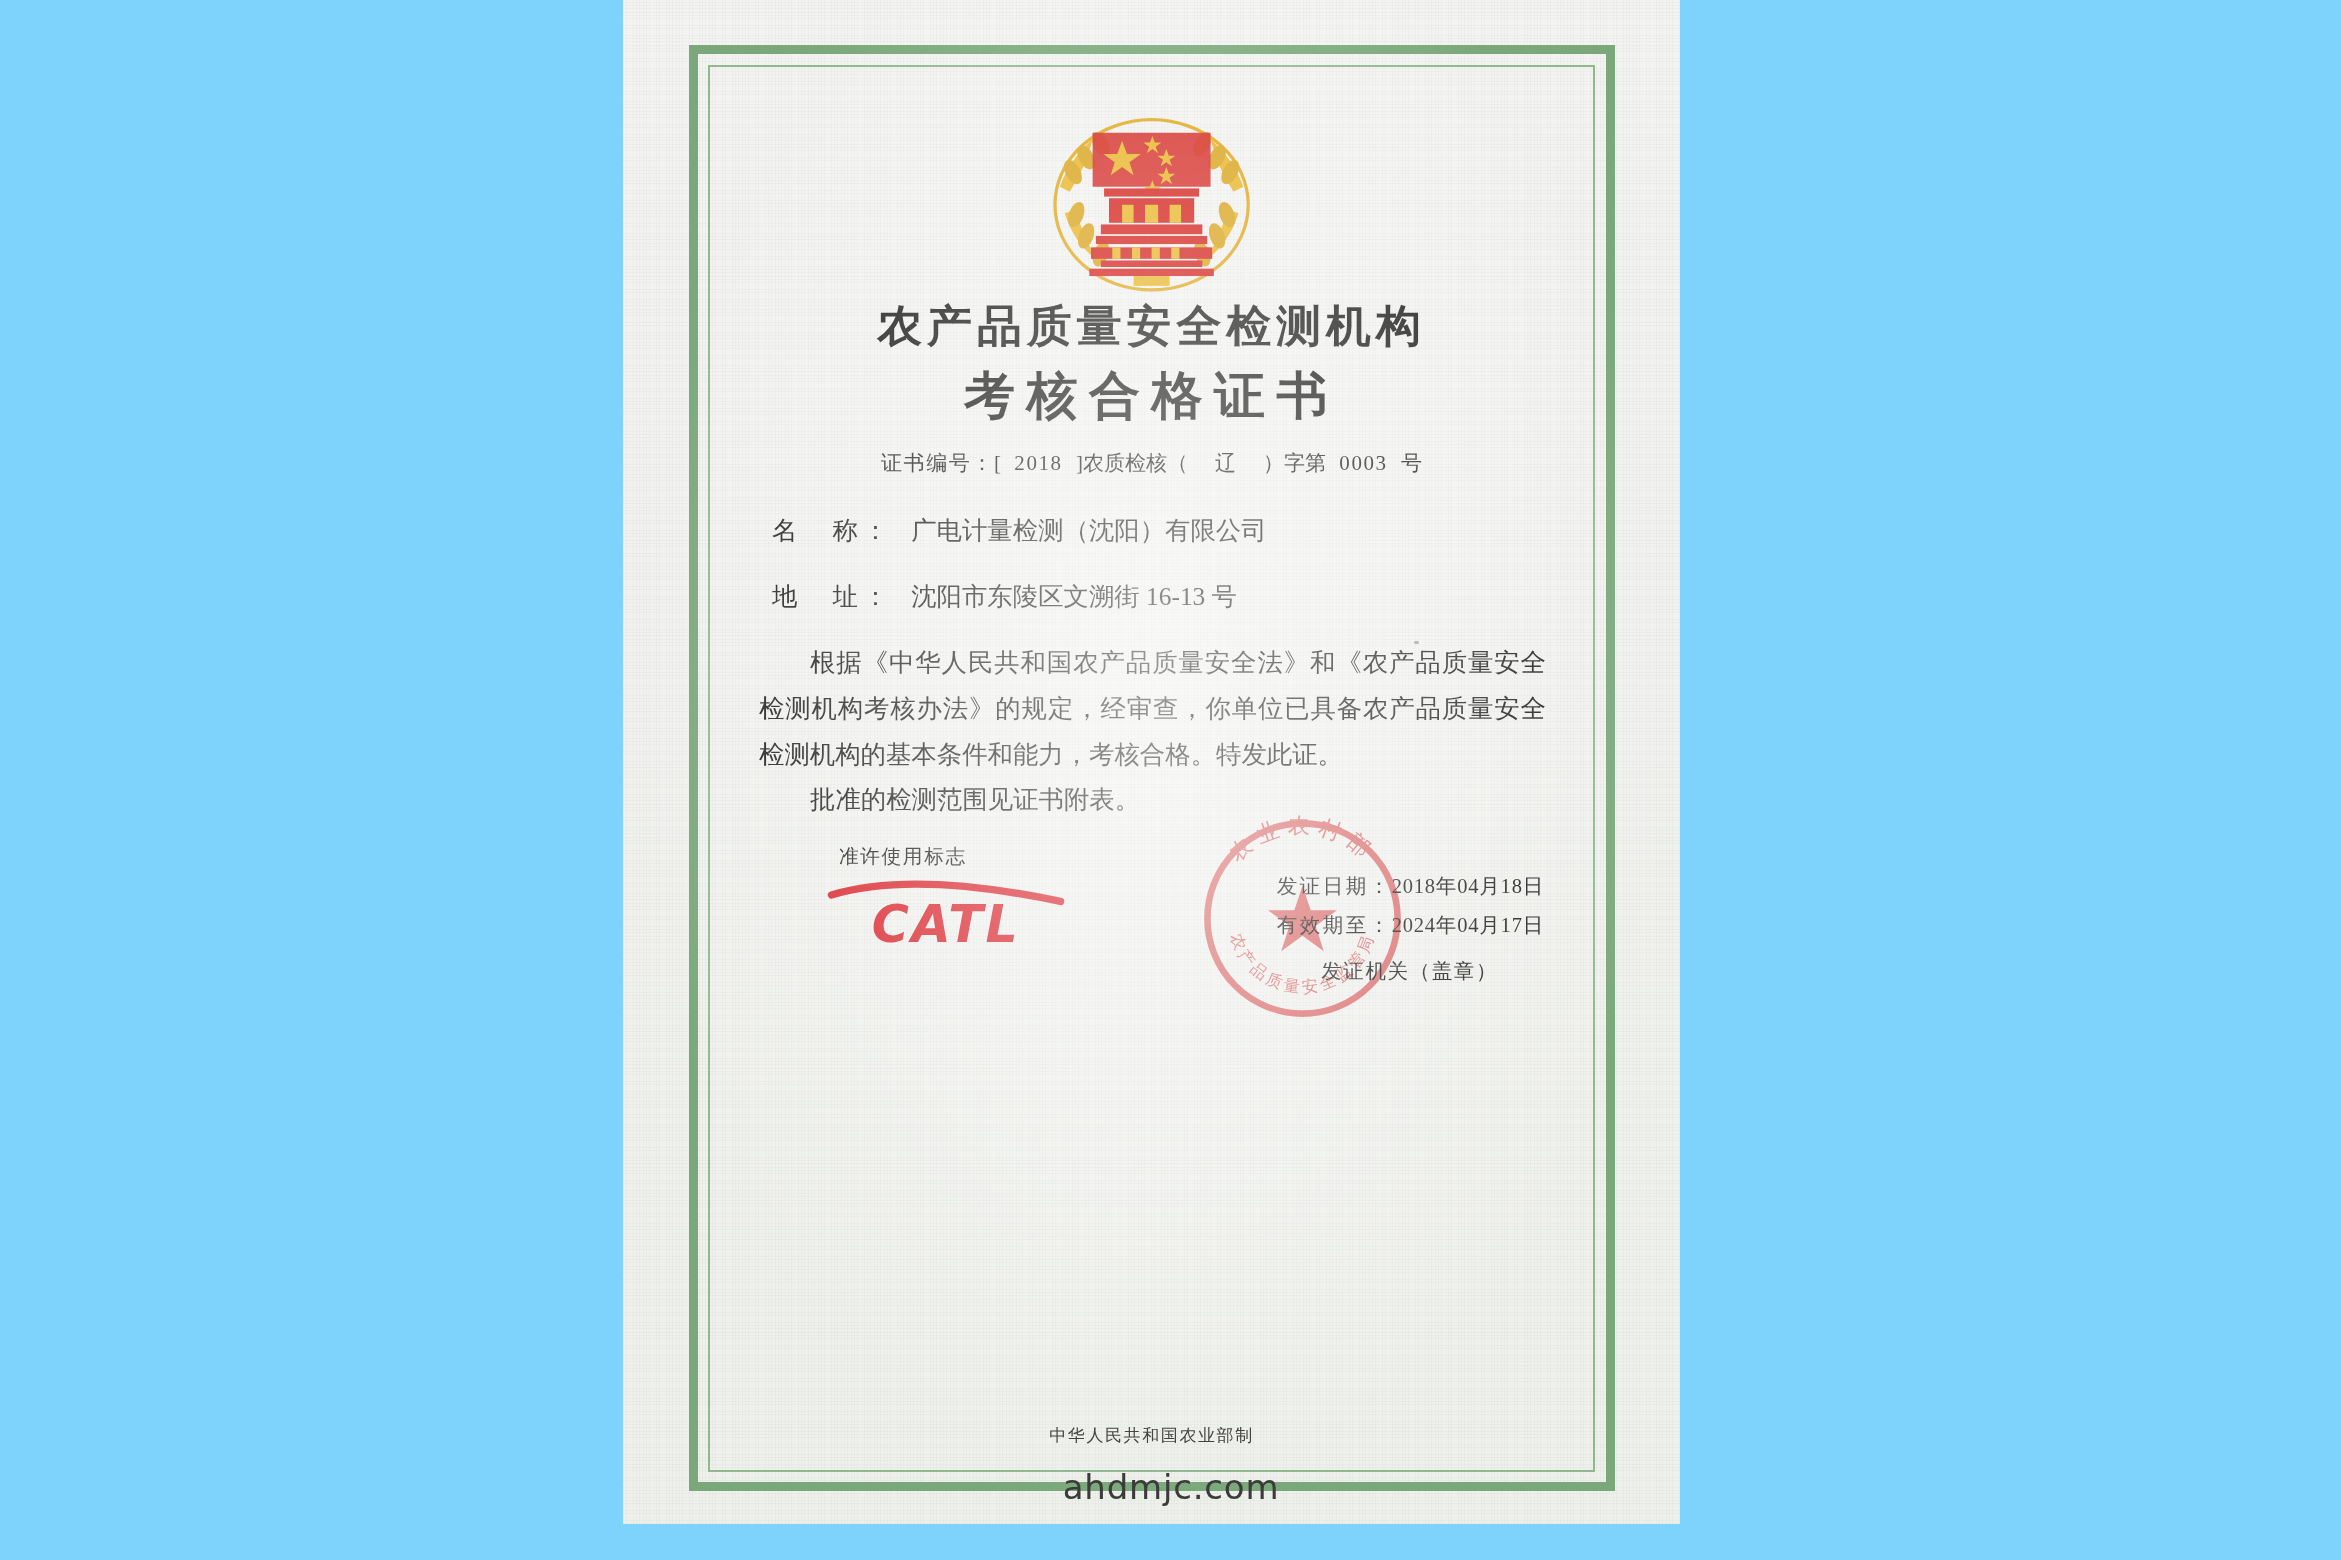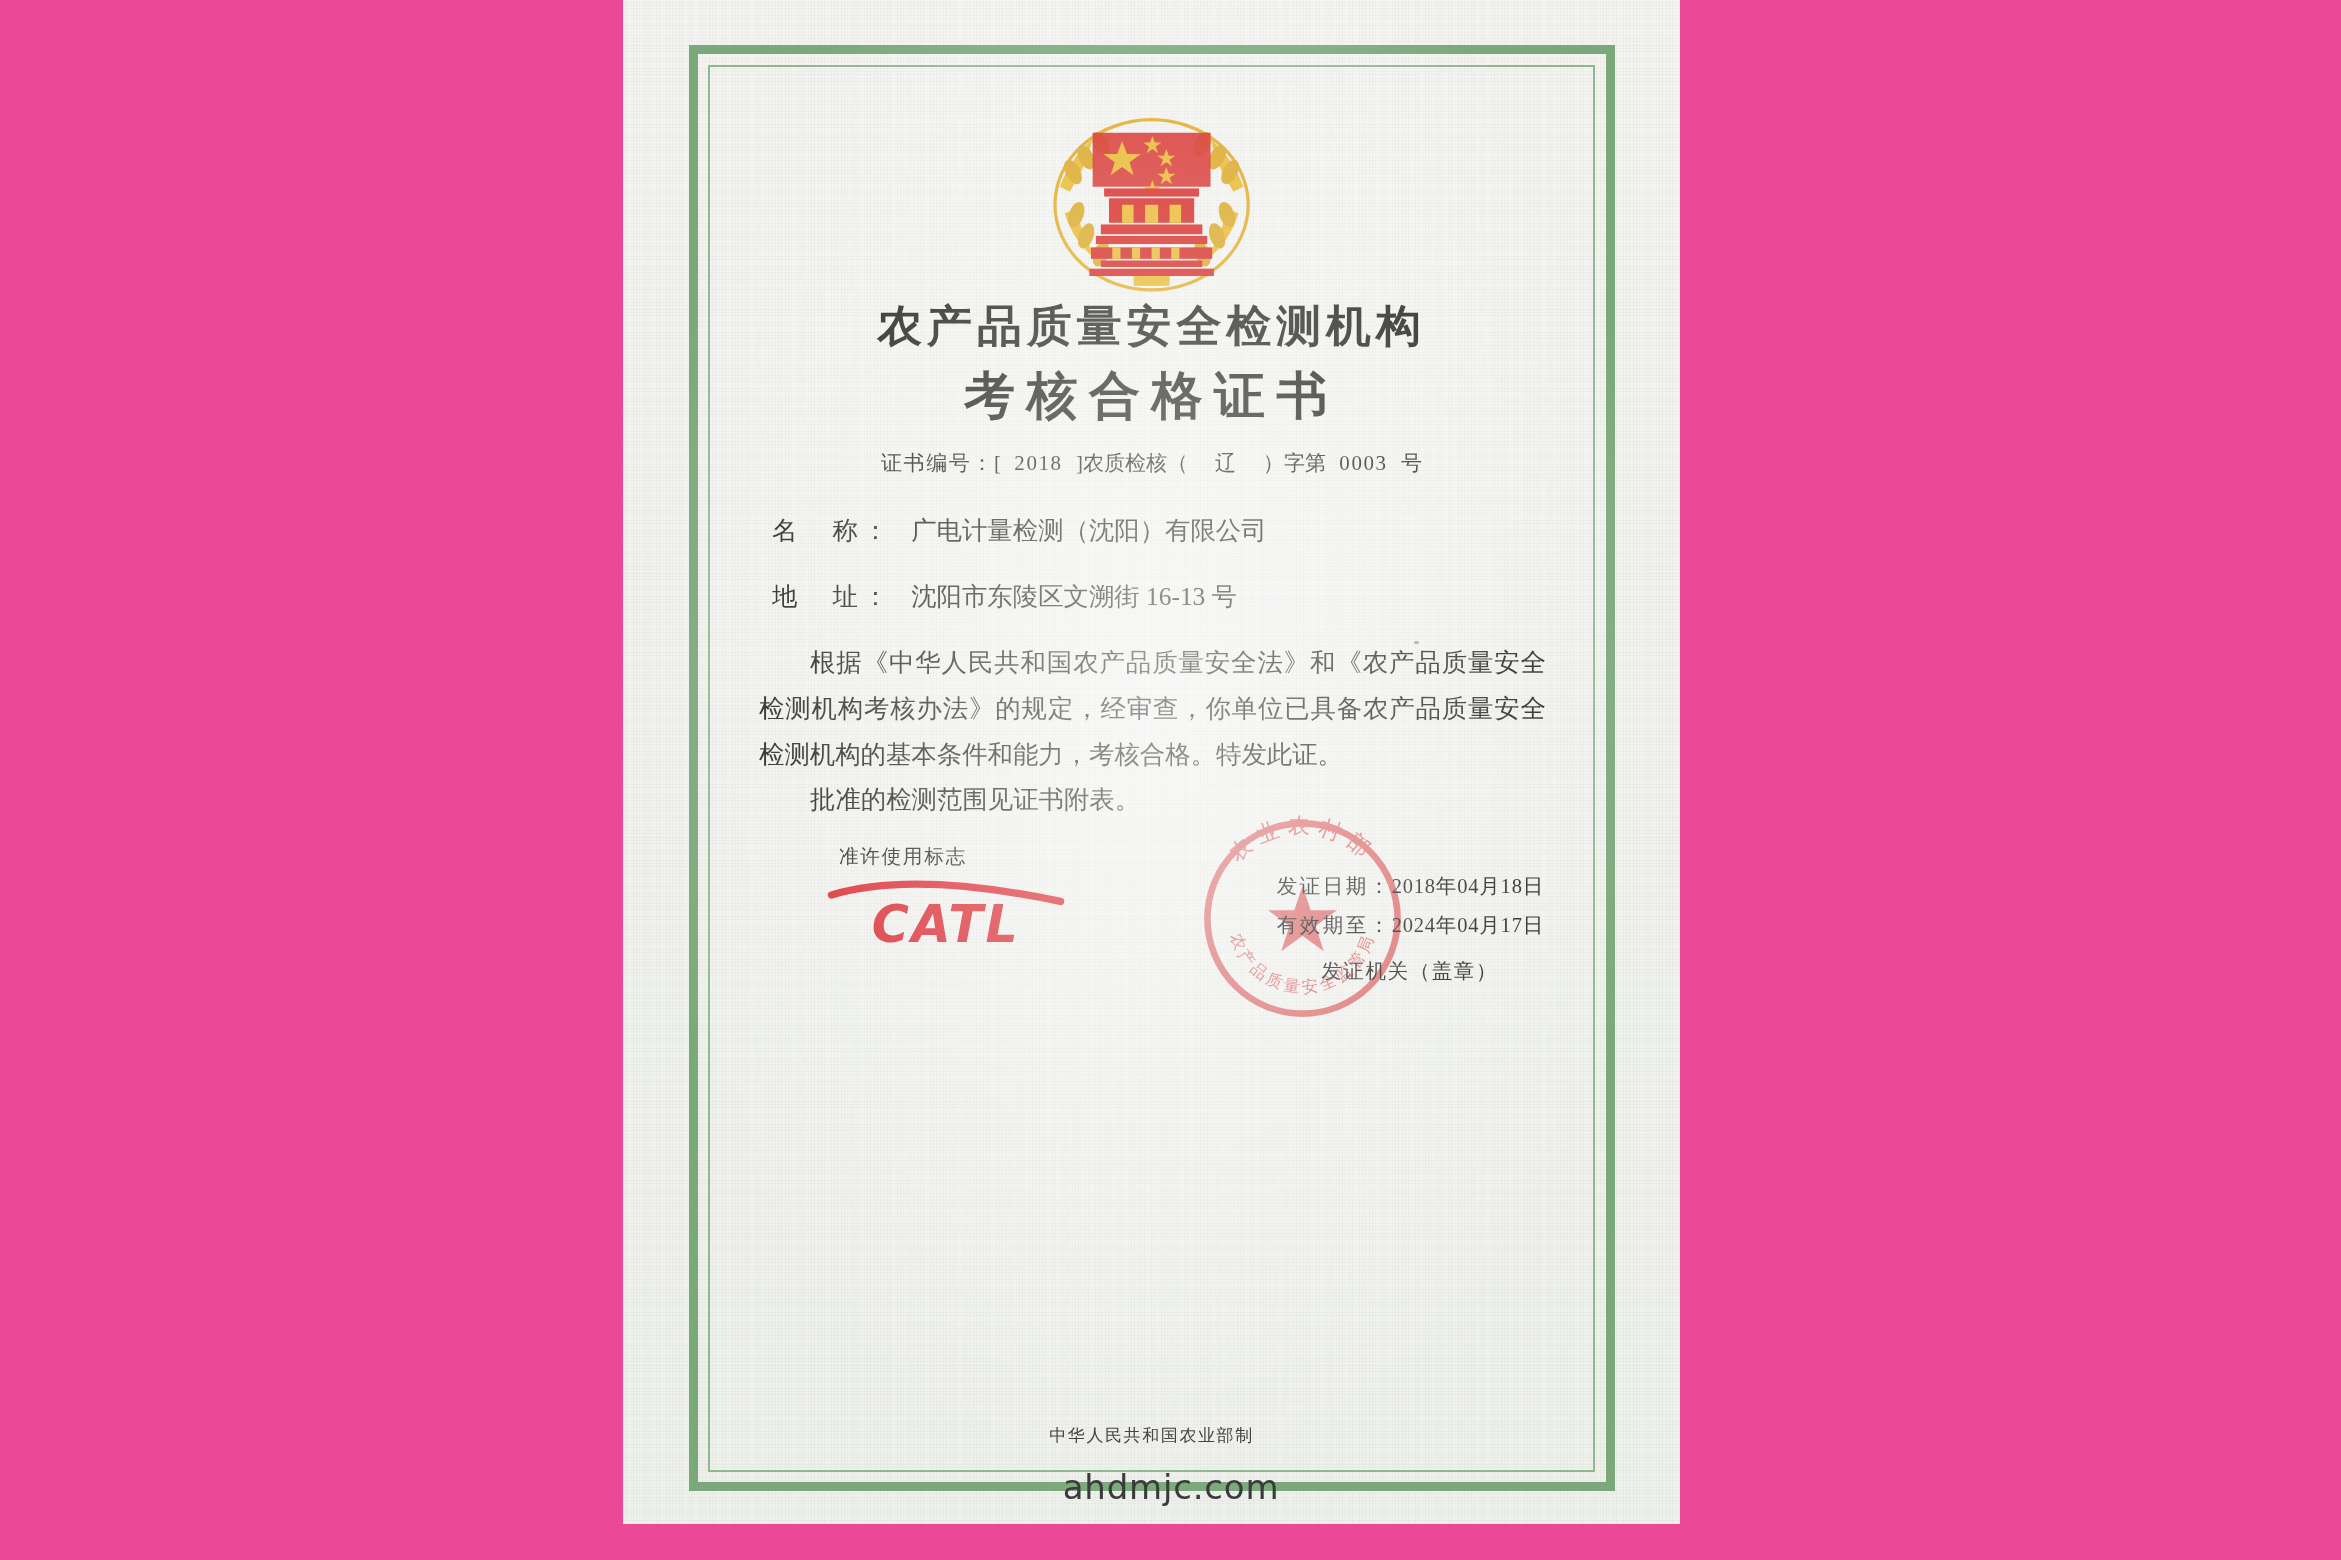--- a/index.html
+++ b/index.html
@@ -12,21 +12,21 @@
     height: 1560px;
     font-family: "Liberation Serif", "DejaVu Serif", serif;
     position: relative;
     overflow: hidden;
   }
 
   
   .page {
     position: absolute;
     inset: 0;
-    background: #ec4899;
+    background: #7dd3fc;
   }
 
   
   .scan {
     position: absolute;
     left: 623px;
     top: 0px;
     width: 1057px;
     height: 1524px;
     background:

